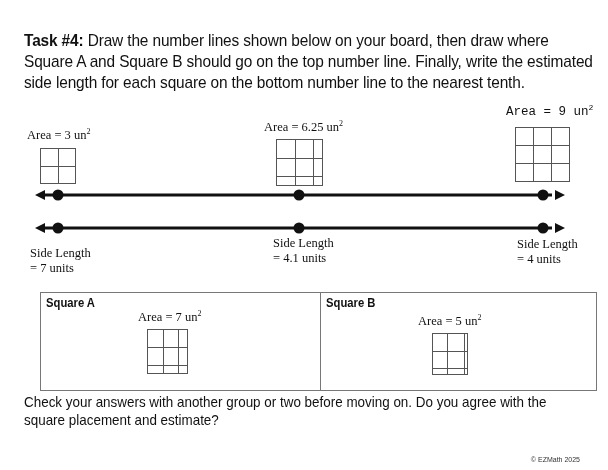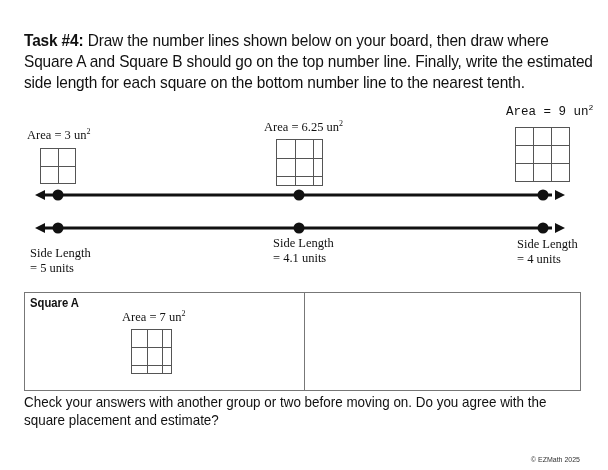--- a/index.html
+++ b/index.html
@@ -7,21 +7,21 @@
          font-family: "Liberation Serif", "DejaVu Serif", serif; color: #111; }
   .abs { position: absolute; }
   .task { left: 24px; top: 30px; width: 570px; font-size: 16.6px; line-height: 21px;
           font-family: "Liberation Sans", "DejaVu Sans", sans-serif; letter-spacing: -0.15px;
           transform: scaleX(0.93); transform-origin: left top; width: 615px; }
   .task b { font-weight: bold; }
   .label { font-size: 12.5px; line-height: 15px; white-space: nowrap; }
   sup { font-size: 8px; vertical-align: 5px; line-height: 0; }
   .grid { position: absolute; }
   .nl { position: absolute; left: 0; top: 0; }
-  .table { left: 24px; top: 292px; width: 557px; height: 99px; border: 1px solid #777; box-sizing: border-box; padding-left: 27px; }
+  .table { left: 40px; top: 292px; width: 557px; height: 99px; border: 1px solid #777; box-sizing: border-box; padding-left: 27px; }
   .cell { position: absolute; top: 0; height: 100%; box-sizing: border-box; }
   .cellA { left: 0; width: 280px; border-right: 1px solid #777; }
   .cellB { left: 280px; width: 276px; }
   .cell-title { position: absolute; left: 5px; top: 3px; font-family: "Liberation Sans", "DejaVu Sans", sans-serif;
                 font-weight: bold; font-size: 12.5px; transform: scaleX(0.9); transform-origin: left top; }
   .footer-q { left: 24px; top: 393px; font-size: 14.6px; line-height: 18px; width: 560px;
               font-family: "Liberation Sans", "DejaVu Sans", sans-serif; transform: scaleX(0.92); transform-origin: left top; width: 610px; }
   .copy { right: 28px; top: 456px; font-size: 7px; font-family: "Liberation Sans", "DejaVu Sans", sans-serif; color: #333; }
 </style>
 </head>
@@ -83,21 +83,21 @@
     <polygon points="35,228 45,223 45,233" fill="#111"></polygon>
     <polygon points="565,228 555,223 555,233" fill="#111"></polygon>
     <circle cx="58" cy="228" r="5.5" fill="#111"></circle>
     <circle cx="299" cy="228" r="5.5" fill="#111"></circle>
     <circle cx="543" cy="228" r="5.5" fill="#111"></circle>
   </g>
 </svg>
 
 <div class="abs label" style="left:30px; top:246px;">
   <div>Side Length</div>
-  <div>= 5 units</div>
+  <div>= 7 units</div>
 </div>
 <div class="abs label" style="left:273px; top:236px;">
   <div>Side Length</div>
   <div>= 4.1 units</div>
 </div>
 <div class="abs label" style="left:517px; top:237px;">
   <div>Side Length</div>
   <div>= 4 units</div>
 </div>
 
@@ -110,17 +110,32 @@
     <svg class="grid" style="left:106px; top:36px;" width="42" height="46">
       <g stroke="#555" stroke-width="1" fill="none" shape-rendering="crispEdges">
         <rect x="0.5" y="0.5" width="40" height="44"></rect>
         <line x1="16" y1="0" x2="16" y2="45"></line>
         <line x1="31" y1="0" x2="31" y2="45"></line>
         <line x1="0" y1="18" x2="41" y2="18"></line>
         <line x1="0" y1="36" x2="41" y2="36"></line>
       </g>
     </svg>
   </div>
+  <div class="cell cellB">
+    <div class="cell-title">Square B</div>
+    <div class="abs label" style="left:97px; top:21px;">
+      <span>Area = 5 un</span><sup>2</sup>
+    </div>
+    <svg class="grid" style="left:111px; top:40px;" width="37" height="43">
+      <g stroke="#555" stroke-width="1" fill="none" shape-rendering="crispEdges">
+        <rect x="0.5" y="0.5" width="35" height="41"></rect>
+        <line x1="15" y1="0" x2="15" y2="42"></line>
+        <line x1="32" y1="0" x2="32" y2="42"></line>
+        <line x1="0" y1="18" x2="36" y2="18"></line>
+        <line x1="0" y1="35" x2="36" y2="35"></line>
+      </g>
+    </svg>
+  </div>
 </div>
 
 <div class="abs footer-q">Check your answers with another group or two before moving on. Do you agree with the square placement and estimate?</div>
 
 <div class="abs copy">© EZMath 2025</div>
 
 </body></html>

